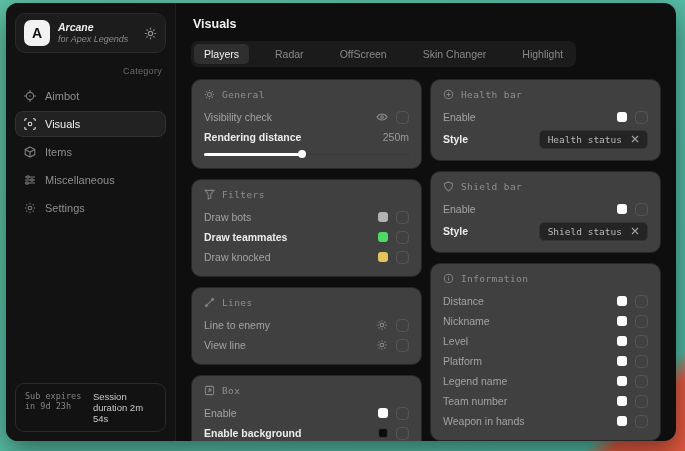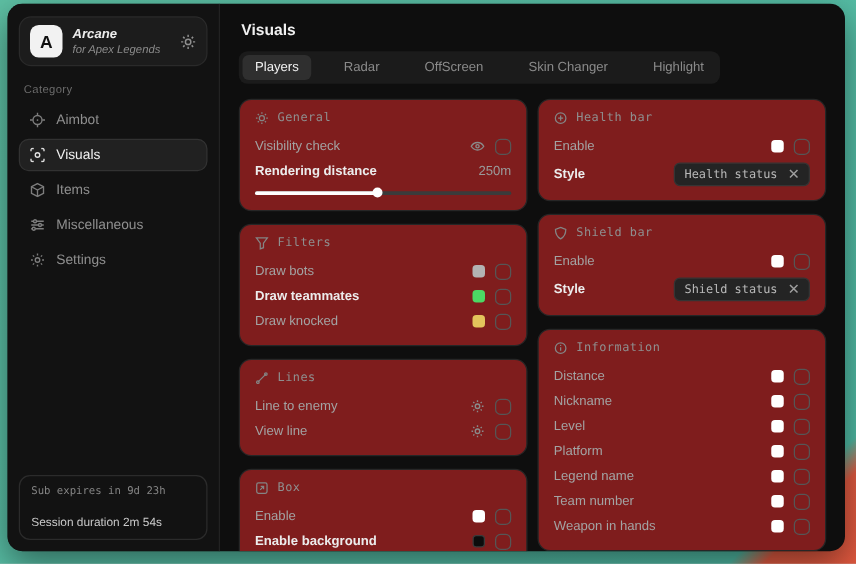--- a/index.html
+++ b/index.html
@@ -27,47 +27,47 @@
   }
   .logo {
     width:26px; height:26px; flex:none; background:#f2f2f2; color:#111;
     border-radius:7px; display:flex; align-items:center; justify-content:center;
     font-weight:bold; font-size:14px;
   }
   .app-meta { flex:1; min-width:0; line-height:1.2;font-style:italic; }
   .app-title { font-size:10.5px; font-weight:bold; color:#ededed; }
   .app-sub { font-size:9px; color:#8b8b8b; }
   .app-gear { color:#8f8f8f; display:flex; }
-  .cat-label { font-size:9px; color:#6b6b6b; margin:13px 4px 7px 4px; letter-spacing:.3px; }
+  .cat-label { font-size:9px; color:#6b6b6b; margin:13px 4px 7px 4px; letter-spacing:.3px;text-align:right; }
   .nav-item {
     display:flex; align-items:center; gap:9px; height:26px; padding:0 8px;
     border-radius:8px; color:#8f8f8f; font-size:11px; margin-bottom:2px;
     border:1px solid transparent; cursor:default;
   }
   .nav-item .nicon { display:flex; color:#7d7d7d; }
   .nav-item.active { background:#212121; border-color:#323232; color:#f1f1f1; }
   .nav-item.active .nicon { color:#e0e0e0; }
   .side-footer {
     margin-top:auto; border:1px solid #2b2b2b; border-radius:9px;
-    padding:7px 9px; display:flex; flex-direction:column; gap:15px;
+    padding:7px 9px; display:flex; gap:3px;
   }
   .foot-line1 { font-family:"DejaVu Sans Mono", monospace; font-size:8.5px; color:#848484; }
   .foot-line2 { font-size:9.5px; color:#c9c9c9; }
   
   .main { flex:1; padding:11px 15px 0 15px; display:flex; flex-direction:column; overflow:hidden; }
   .page-title { font-size:12.5px; font-weight:bold; color:#f0f0f0; margin:3px 2px 10px 2px; }
   .tabbar {
     display:inline-flex; align-self:flex-start; align-items:center; gap:16px;
     background:#1b1b1b; border-radius:7px; padding:3px; margin-bottom:12px;
   }
   .tab { font-size:10.5px; color:#8a8a8a; padding:4px 10px; border-radius:5px; white-space:nowrap; cursor:default; }
   .tab.active { background:#2f2f2f; color:#f2f2f2; }
   .grid { display:flex; gap:8px; align-items:flex-start; }
   .col { flex:1; display:flex; flex-direction:column; gap:10px; min-width:0; }
-  .card { background:#7f1d1d; border:1px solid #262626; border-radius:10px; padding:9px 12px; }
+  .card { background:#404040; border:1px solid #262626; border-radius:10px; padding:9px 12px; }
   .card-head {
     display:flex; align-items:center; gap:7px; color:#8f8f8f; margin-bottom:7px;
     font-family:"DejaVu Sans Mono", monospace; font-size:9.5px; letter-spacing:.4px;
   }
   .card-head .hicon { display:flex; color:#848484; }
   .row { display:flex; align-items:center; justify-content:space-between; height:20px; }
   .row-label { font-size:10.5px; color:#a3a3a3; }
   .row-label.bright { color:#ececec; font-weight:bold; }
   .row-right { display:flex; align-items:center; gap:8px; }
   .cb {

